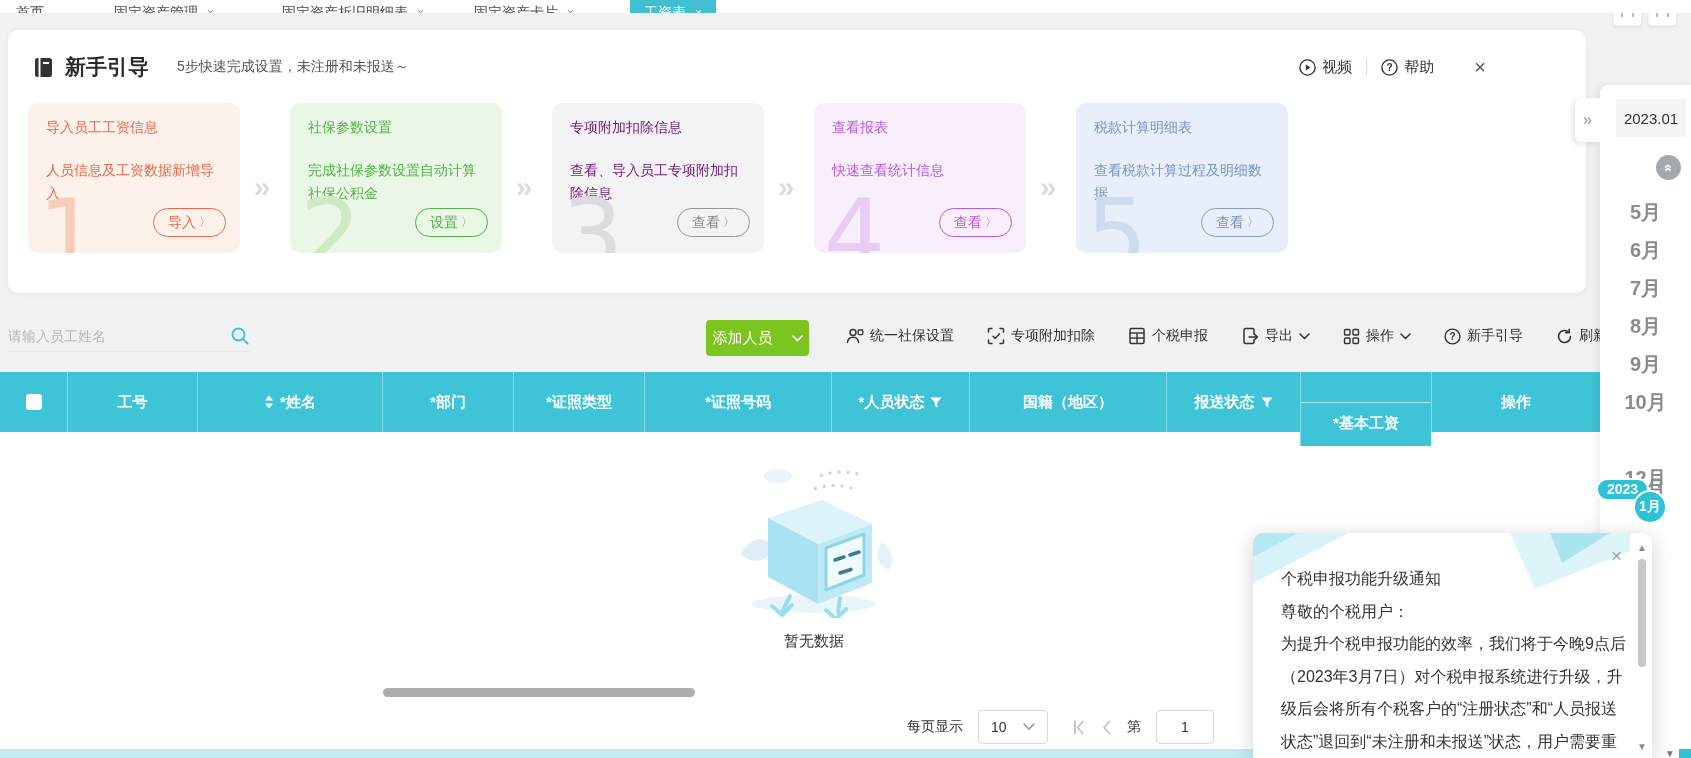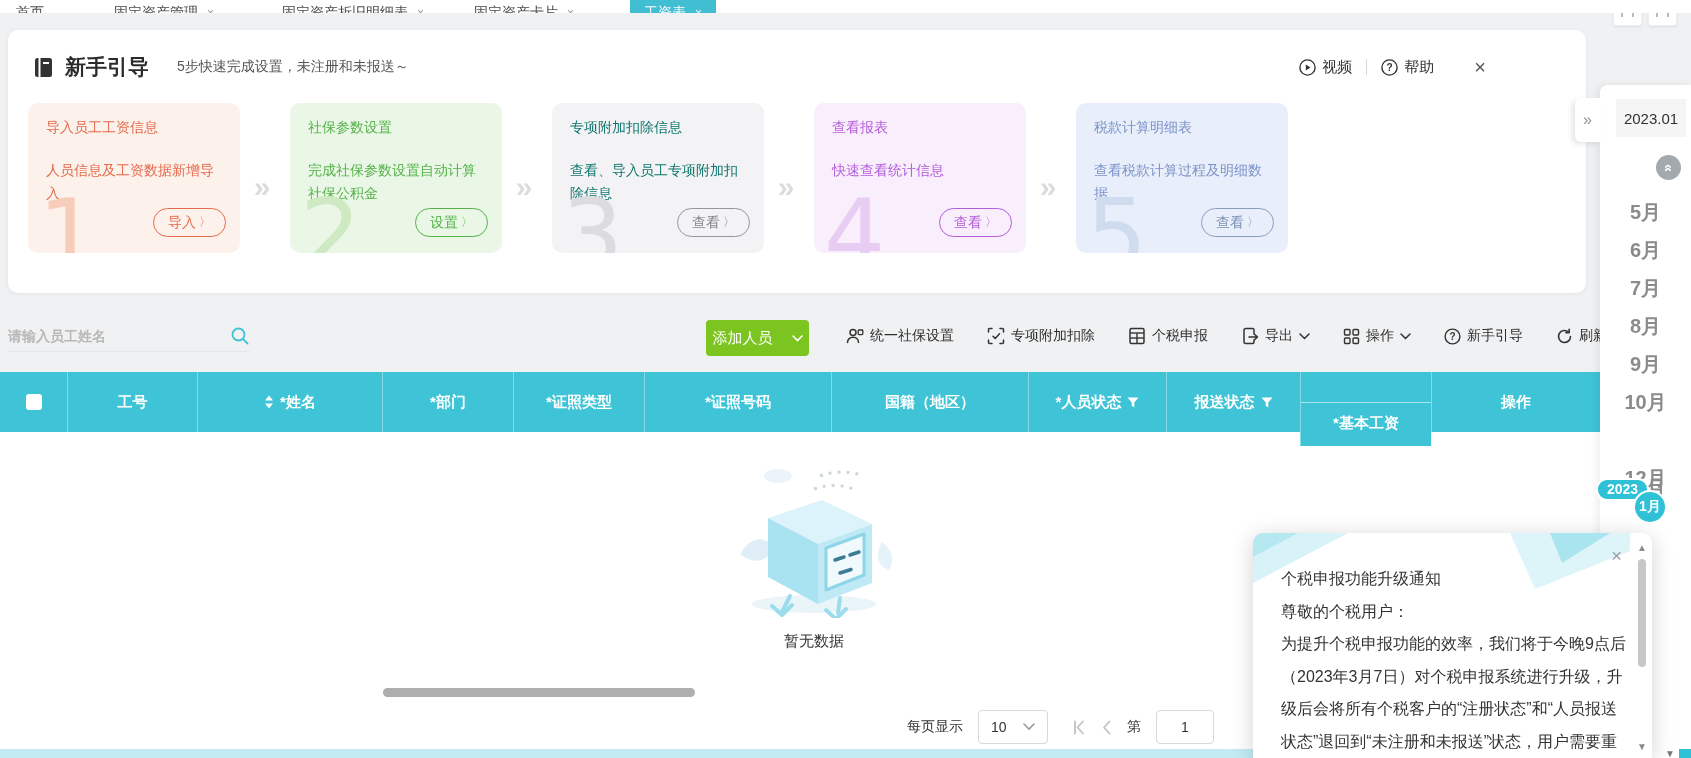--- a/index.html
+++ b/index.html
@@ -30,30 +30,30 @@
 
   .step-card { position:absolute; top:73px; width:212px; height:150px; border-radius:10px; padding:16px 16px 0 18px; overflow:hidden; }
   .s1{left:20px;} .s2{left:282px;} .s3{left:544px;} .s4{left:806px;} .s5{left:1068px;}
   .step-title { font-size:14px; font-weight:400; margin-bottom:22px; }
   .step-desc { font-size:14px; line-height:23px; max-width:180px; }
   .step-num { position:absolute; left:10px; bottom:-30px; font-size:96px; line-height:1; font-family:"DejaVu Sans",sans-serif; }
   .step-btn { position:absolute; right:14px; bottom:16px; height:29px; padding:0 14px; border-radius:15px; border:1px solid; background:transparent; font-size:14px; display:flex; align-items:center; gap:3px; cursor:pointer; font-family:inherit; }
   .step-btn .arr { font-size:12px; }
   .t1 { background:#fdf1ec; } .t1 .step-title,.t1 .step-desc{color:#e56a4b;} .t1 .step-num{color:#f6cdb9;} .t1 .step-btn{border-color:#e56a4b;color:#e56a4b;}
   .t2 { background:#eaf7e7; } .t2 .step-title,.t2 .step-desc{color:#55b14a;} .t2 .step-num{color:#cfeac2;} .t2 .step-btn{border-color:#55b14a;color:#55b14a;}
-  .t3 { background:#f3f3f5; } .t3 .step-title,.t3 .step-desc{color:#0f766e;} .t3 .step-num{color:#dcdce0;} .t3 .step-btn{border-color:#96969c;color:#84848a;}
+  .t3 { background:#f3f3f5; } .t3 .step-title,.t3 .step-desc{color:#701a75;} .t3 .step-num{color:#dcdce0;} .t3 .step-btn{border-color:#96969c;color:#84848a;}
   .t4 { background:#f8eefc; } .t4 .step-title,.t4 .step-desc{color:#b55cdb;} .t4 .step-num{color:#e8cdf3;} .t4 .step-btn{border-color:#b55cdb;color:#b55cdb;}
   .t5 { background:#e9effa; } .t5 .step-title,.t5 .step-desc{color:#7b93c9;} .t5 .step-num{color:#cfdcf0;} .t5 .step-btn{border-color:#8a9dc0;color:#7d90b4;}
   .step-arrow { position:absolute; top:140px; width:30px; text-align:center; font-size:30px; font-weight:700; color:#dcdcdc; }
   .a1{left:239px;} .a2{left:501px;} .a3{left:763px;} .a4{left:1025px;}
 
   
   .toolbar { position:absolute; left:8px; top:318px; right:95px; height:42px; z-index:2; }
   .search { position:absolute; left:0; top:2px; width:242px; height:32px; border-bottom:1px solid #e7e7e7; display:flex; align-items:center; }
-  .search input { flex:1; border:none; outline:none; background:transparent; font-size:14px; color:#333; font-family:inherit;font-weight:bold; }
+  .search input { flex:1; border:none; outline:none; background:transparent; font-size:14px; color:#333; font-family:inherit; }
   .search input::placeholder { color:#b8b8b8; }
   .add-btn { position:absolute; left:698px; top:2px; width:103px; height:36px; background:#7cc41f; border:none; border-radius:4px; color:#fff; font-size:15px; display:flex; align-items:center; justify-content:center; gap:19px; cursor:pointer; font-family:inherit; }
   .tool-actions { position:absolute; left:838px; top:9px; display:flex; gap:33px; align-items:center; }
   .tool-item { display:flex; align-items:center; gap:6px; font-size:14px; color:#2f2f2f; cursor:pointer; white-space:nowrap; }
   .tool-item svg { display:block; }
 
   
   .thead { position:absolute; left:0; top:372px; width:1600px; height:60px; background:#3ec4d6; display:flex; color:#fff; font-size:15px; font-weight:700; z-index:2; }
   .th { display:flex; align-items:center; justify-content:center; gap:6px; height:60px; border-left:1px solid rgba(255,255,255,.38); }
   .th:first-child { border-left:none; }
@@ -307,29 +307,29 @@
     </div>
     <div class="th c3">
         <span>*部门</span>
       </div>
     <div class="th c4">
         <span>*证照类型</span>
       </div>
     <div class="th c5">
         <span>*证照号码</span>
       </div>
-    <div class="th c6">
-        <span>国籍（地区）</span>
-      </div>
     <div class="th c7">
       <span>*人员状态</span>
       <svg width="12" height="11" viewBox="0 0 12 11">
           <path d="M0.5 0.5 H11.5 L7.3 5.5 V10.5 L4.7 8.8 V5.5 Z" fill="#fff"></path>
         </svg>
     </div>
+    <div class="th c6">
+        <span>国籍（地区）</span>
+      </div>
     <div class="th c8">
       <span>报送状态</span>
       <svg width="12" height="11" viewBox="0 0 12 11">
           <path d="M0.5 0.5 H11.5 L7.3 5.5 V10.5 L4.7 8.8 V5.5 Z" fill="#fff"></path>
         </svg>
     </div>
     <div class="th c9 th-split">
         <span>*基本工资</span>
       </div>
     <div class="th c10">

